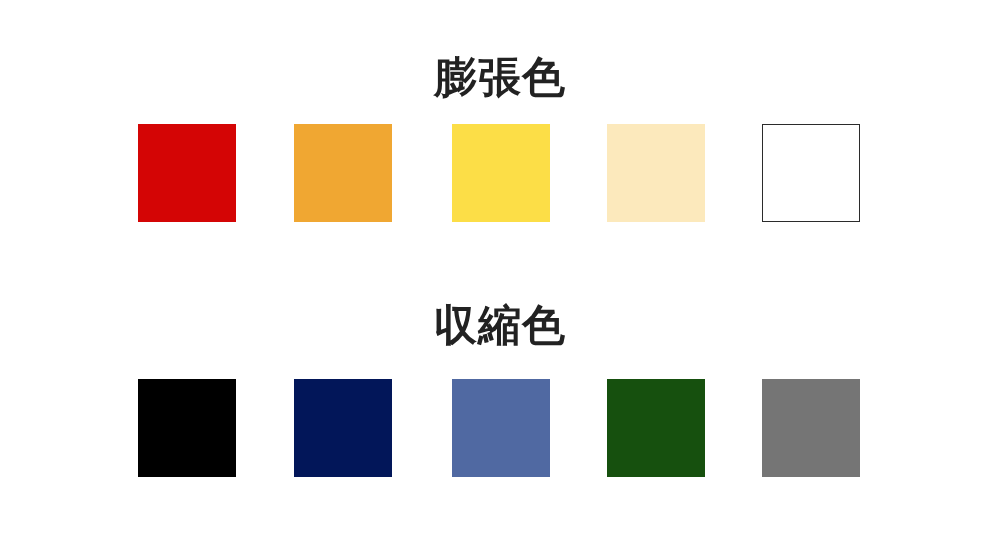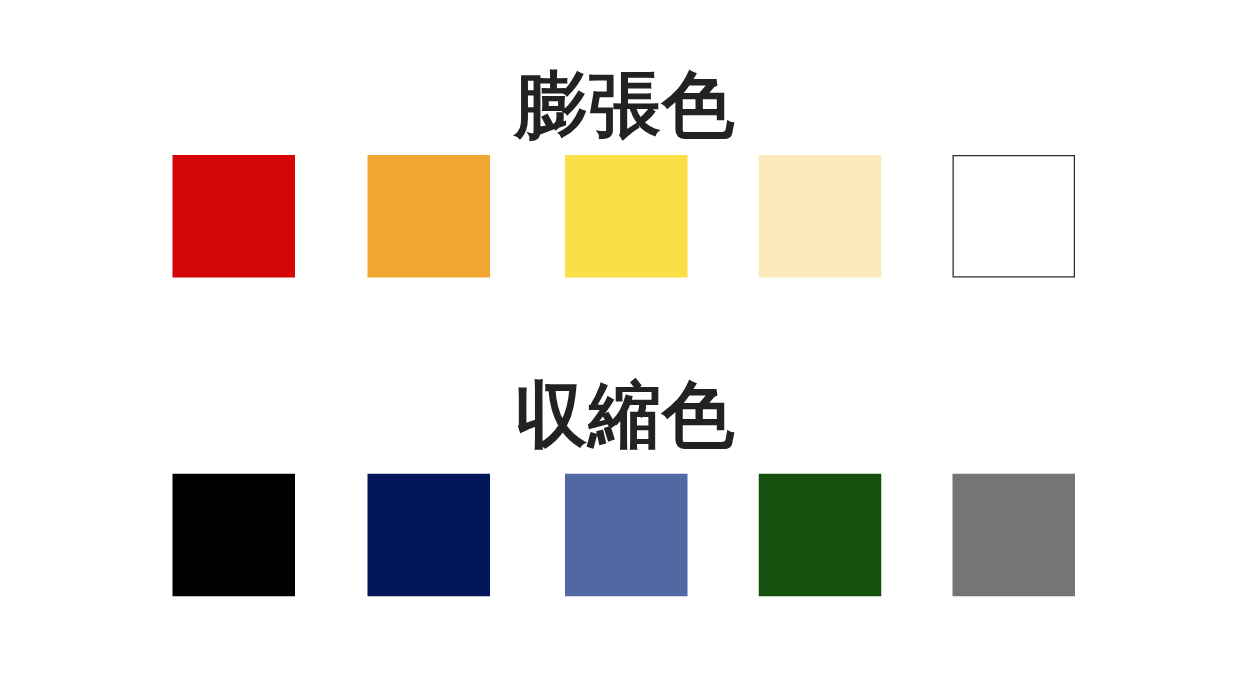--- a/index.html
+++ b/index.html
@@ -19,21 +19,21 @@
     width: 1000px;
     height: 550px;
     background: #ffffff;
   }
 
   .section-title {
     position: absolute;
     left: 0;
     width: 1000px;
     text-align: center;
-    font-size: 58px;
+    font-size: 43px;
     line-height: 1;
     font-weight: bold;
     color: #222222;
     letter-spacing: 1px;
     white-space: nowrap;
   }
 
   #title-expansive { top: 56px; }
   #title-contractive { top: 304px; }
 

